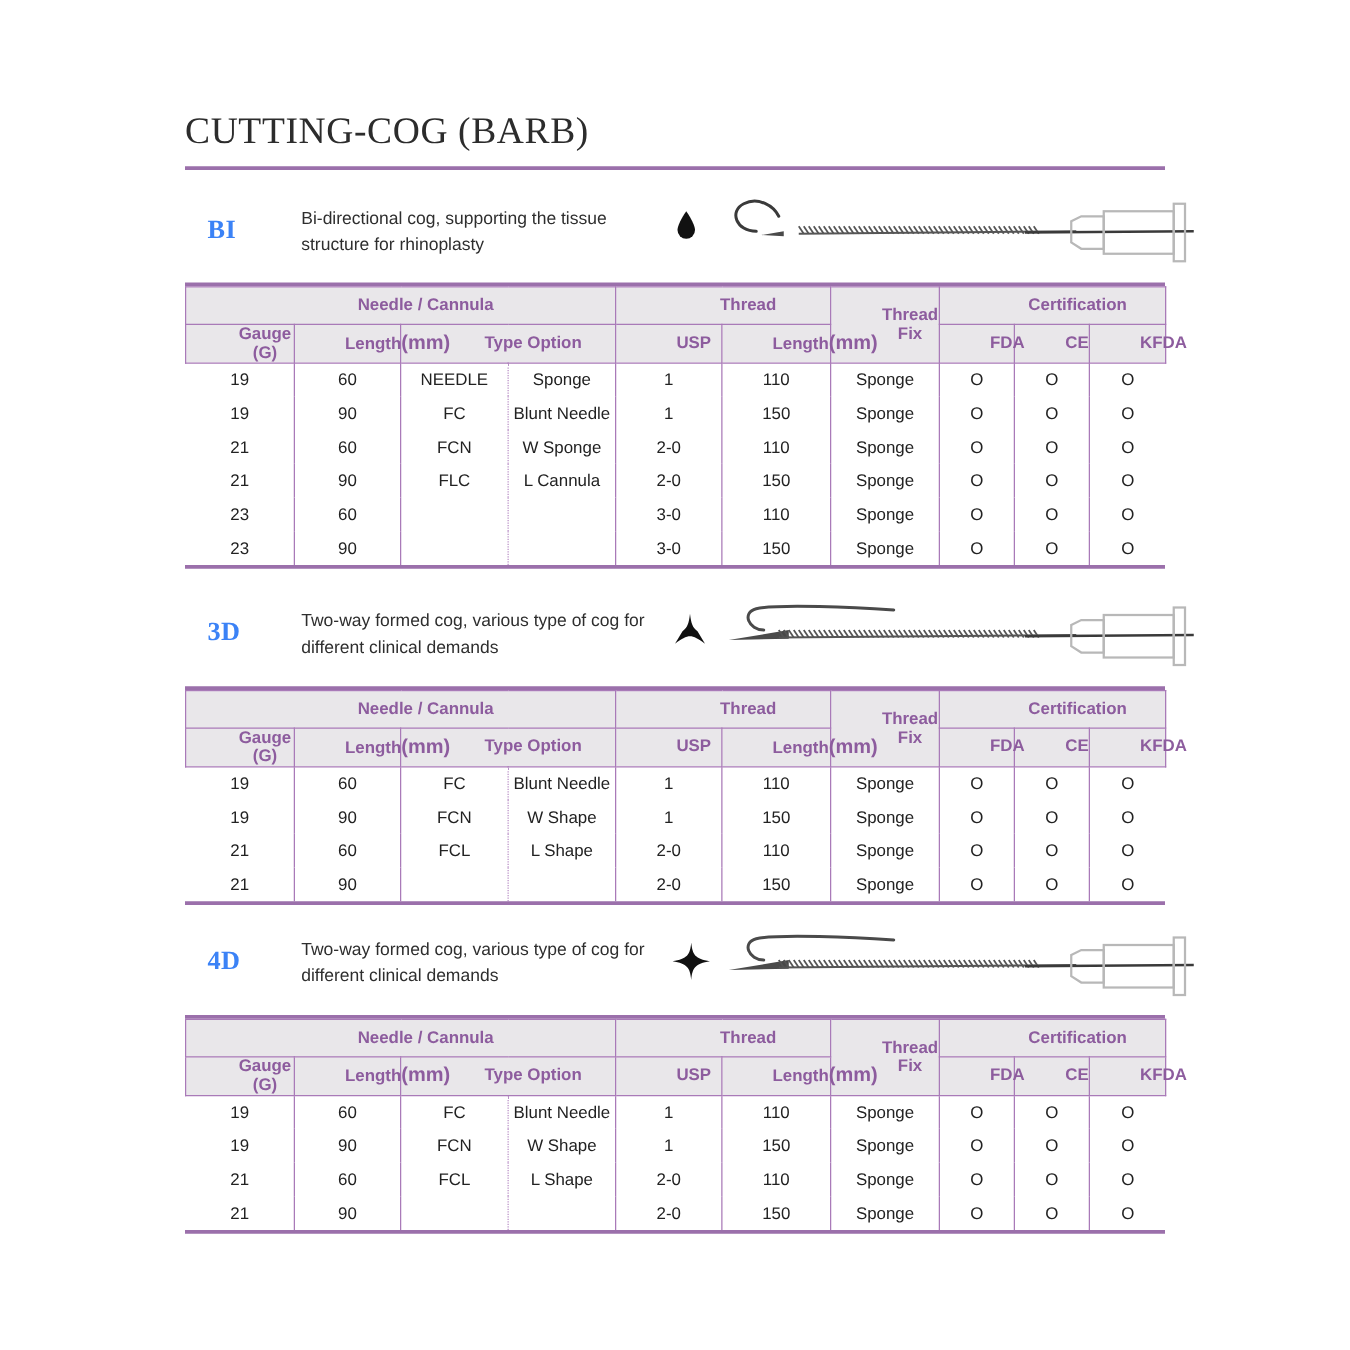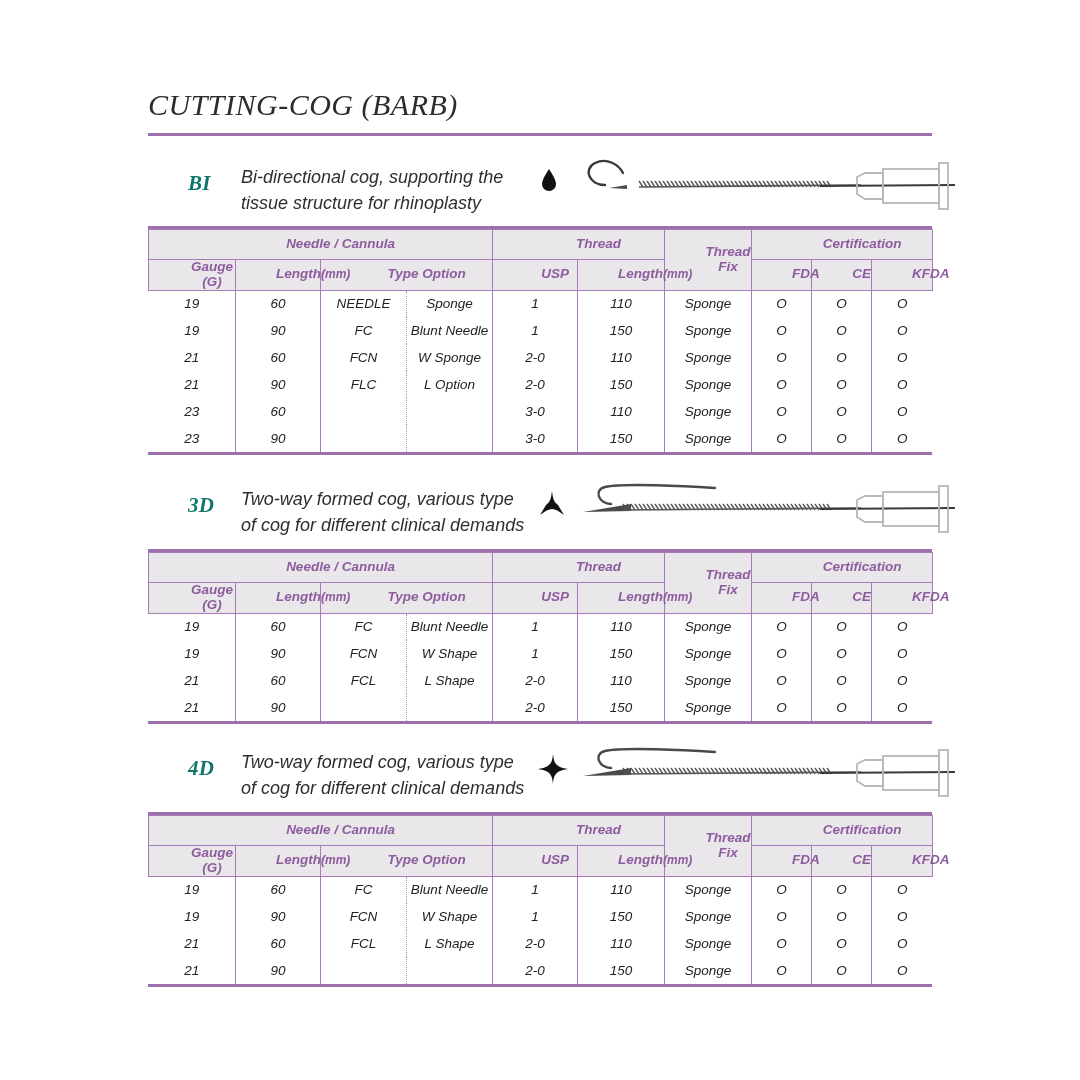--- a/index.html
+++ b/index.html
@@ -7,21 +7,20 @@
     margin: 0; padding: 0;
     width: 1080px; height: 1080px;
     background: #ffffff;
     font-family: "Liberation Sans", sans-serif;
   }
   .page {
     position: relative;
     width: 1080px; height: 1080px;
     background: #ffffff;
     overflow: hidden;
-    font-style: italic;
   }
 
   
   .page-title {
     position: absolute;
     left: 148px; top: 88px;
     font-family: "Liberation Serif", serif;
     font-size: 30px;
     letter-spacing: 0.5px;
     color: #2c2c2c;
@@ -32,32 +31,32 @@
     position: absolute;
     left: 148px; top: 133px;
     width: 784px; height: 3px;
     background: #9b70ab;
   }
 
   
   .section { position: absolute; left: 0; width: 1080px; }
   .sec-code {
     position: absolute;
-    left: 188px;
+    left: 166px;
     font-family: "Liberation Serif", serif;
     font-size: 21px;
     font-weight: 700;
-    color: #0f766e;
+    color: #3b82f6;
     letter-spacing: 0.3px;
   }
   .sec-desc {
     position: absolute;
     left: 241px;
     width: 290px;
-    font-size: 18px;
+    font-size: 14px;
     line-height: 1.47;
     color: #2e2e2e;
   }
 
   
   .illus { position: absolute; }
   .illus svg { display: block; }
 
   
   .tbl-wrap { position: absolute; left: 148px; width: 784px; }
@@ -74,21 +73,21 @@
   }
   table.spec thead th {
     background: #e9e7ea;
     color: #8d5c9e;
     font-weight: 700;
     font-size: 13.5px;
     height: 30px;
     line-height: 1.1;
     padding-left: 40px;
   }
-  table.spec thead th .sub { font-size: 12px; font-weight: 700; }
+  table.spec thead th .sub { font-size: 16px; font-weight: 700; }
   table.spec tbody td {
     height: 27px;
     font-size: 13.5px;
     color: #222;
     border-left: none;
     border-right: none;
     border-top: none;
     border-bottom: none;
   }
   
@@ -245,21 +244,21 @@
                 <td class="vr-r">110</td>
                 <td class="vr-r">Sponge</td>
                 <td class="vr-r">O</td>
                 <td class="vr-r">O</td>
                 <td>O</td>
               </tr>
               <tr>
                 <td class="vr-r">21</td>
                 <td class="vr-r">90</td>
                 <td>FLC</td>
-                <td class="dotted-l vr-r">L Option</td>
+                <td class="dotted-l vr-r">L Cannula</td>
                 <td class="vr-r">2-0</td>
                 <td class="vr-r">150</td>
                 <td class="vr-r">Sponge</td>
                 <td class="vr-r">O</td>
                 <td class="vr-r">O</td>
                 <td>O</td>
               </tr>
               <tr>
                 <td class="vr-r">23</td>
                 <td class="vr-r">60</td>

